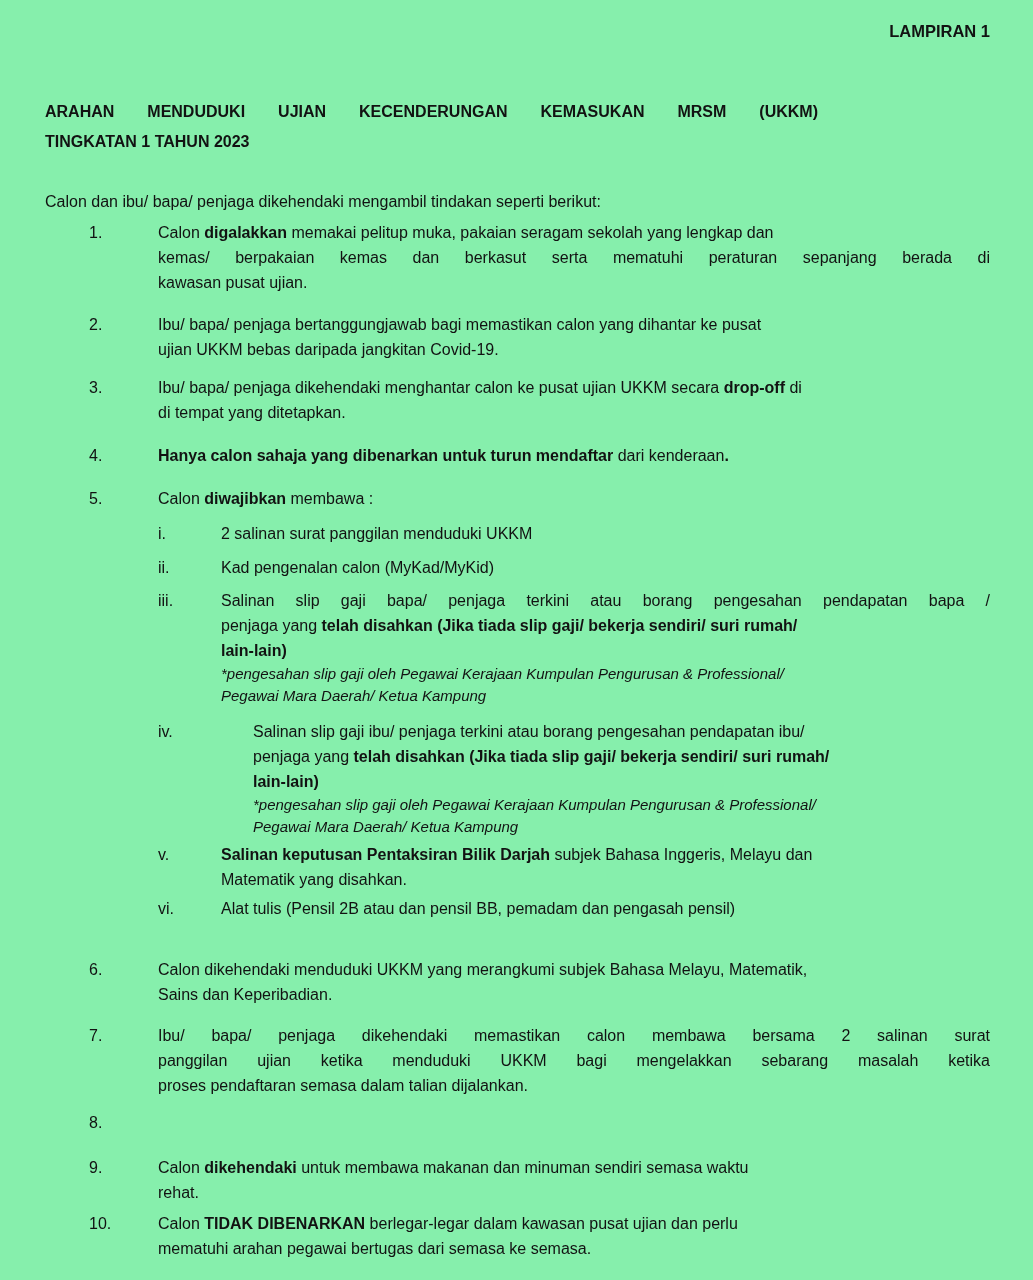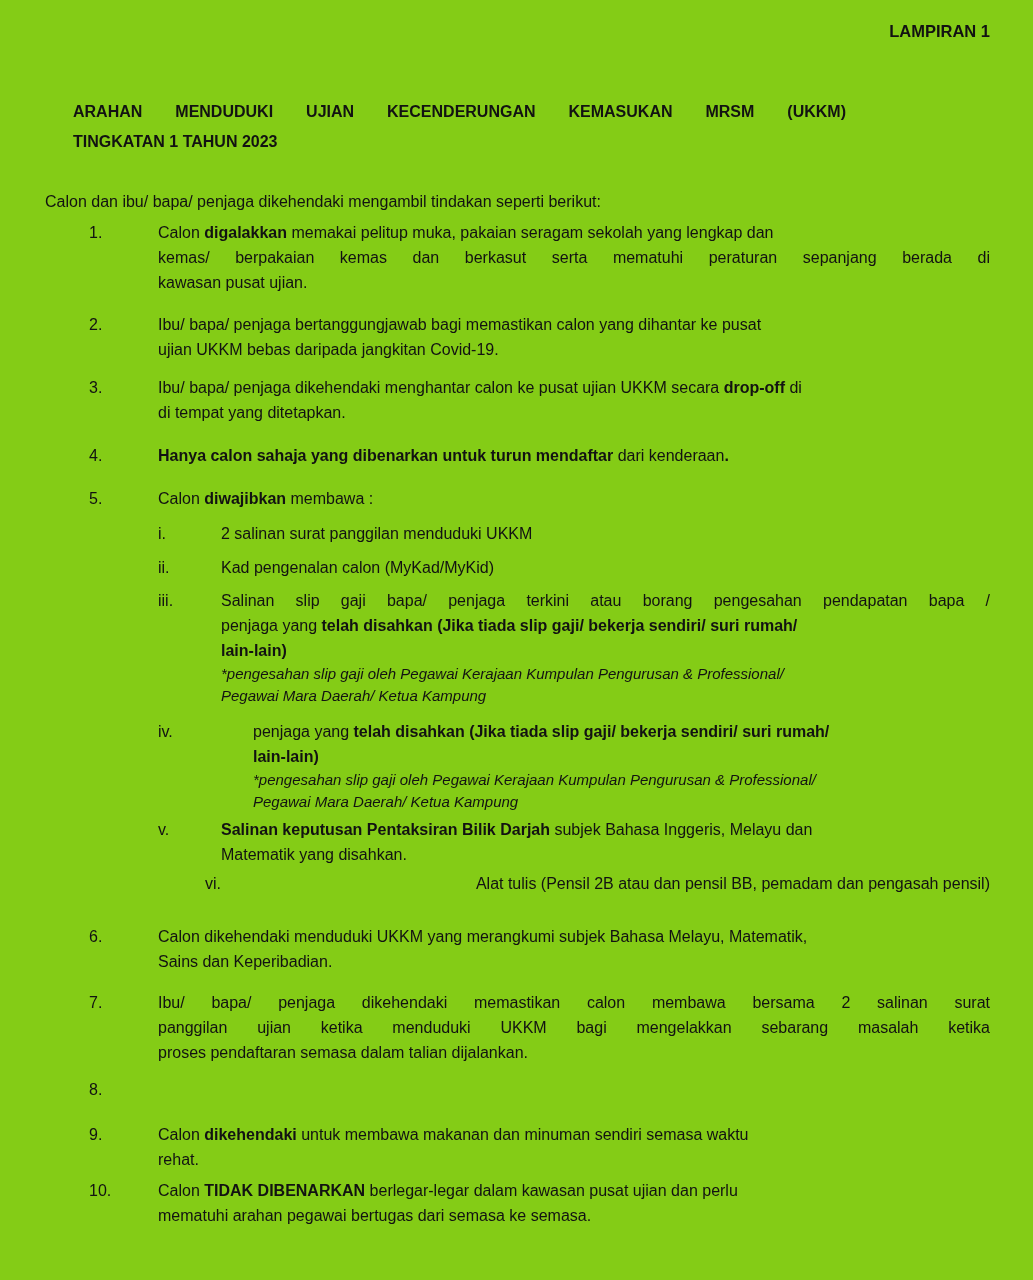--- a/index.html
+++ b/index.html
@@ -4,41 +4,40 @@
 <style>
   html, body {
     margin: 0;
     padding: 0;
     background: #ffffff;
   }
   .page {
     position: relative;
     width: 1033px;
     height: 1280px;
-    background: #84cc16;
+    background: #86efac;
     color: #121212;
     font-family: "Liberation Sans", sans-serif;
     font-size: 16px;
     box-sizing: border-box;
     padding: 22px 43px 0 45px;
     overflow: hidden;
   }
   .corner {
     text-align: right;
     font-weight: bold;
     font-size: 16.5px;
     line-height: 18px;
   }
   .title {
     margin-top: 57px;
     width: 773px;
     font-weight: bold;
     font-size: 16px;
     line-height: 30px;
-    margin-left: 28px;
   }
   .title .tline.stretch {
     text-align: justify;
     text-align-last: justify;
   }
   .intro {
     margin-top: 32px;
     line-height: 25px;
   }
   .list {
@@ -70,21 +69,21 @@
     font-size: 15px;
     line-height: 22px;
   }
   .b { font-weight: bold; }
   .subs { margin-top: 10px; }
   .sub {
     display: flex;
     align-items: flex-start;
     margin-bottom: 8px;
   }
-  .sub:last-child { margin-bottom: 8px; text-align: right; }
+  .sub:last-child { margin-bottom: 16px; }
   .sub > .rnum {
     flex: none;
     width: 63px;
     line-height: 25px;
   }
   .sub > .sbody {
     flex: 1;
     min-width: 0;
   }
   
@@ -169,20 +168,21 @@
                 <div class="line stretch"><span>Salinan slip gaji bapa/ penjaga terkini atau borang pengesahan pendapatan bapa /</span></div>
                 <div class="line"><span>penjaga yang </span><span class="b ">telah disahkan (Jika tiada slip gaji/ bekerja sendiri/ suri rumah/</span></div>
                 <div class="line"><span class="b ">lain-lain)</span></div>
                 <div class="line note"><span>*pengesahan slip gaji oleh Pegawai Kerajaan Kumpulan Pengurusan &amp; Professional/</span></div>
                 <div class="line note"><span>Pegawai Mara Daerah/ Ketua Kampung</span></div>
               </div>
             </div>
             <div class="sub">
               <div class="rnum">iv.</div>
               <div class="sbody">
+                <div class="line"><span>Salinan slip gaji ibu/ penjaga terkini atau borang pengesahan pendapatan ibu/</span></div>
                 <div class="line"><span>penjaga yang </span><span class="b ">telah disahkan (Jika tiada slip gaji/ bekerja sendiri/ suri rumah/</span></div>
                 <div class="line"><span class="b ">lain-lain)</span></div>
                 <div class="line note"><span>*pengesahan slip gaji oleh Pegawai Kerajaan Kumpulan Pengurusan &amp; Professional/</span></div>
                 <div class="line note"><span>Pegawai Mara Daerah/ Ketua Kampung</span></div>
               </div>
             </div>
             <div class="sub">
               <div class="rnum">v.</div>
               <div class="sbody">
                 <div class="line"><span class="b ">Salinan keputusan Pentaksiran Bilik Darjah</span><span> subjek Bahasa Inggeris, Melayu dan</span></div>

